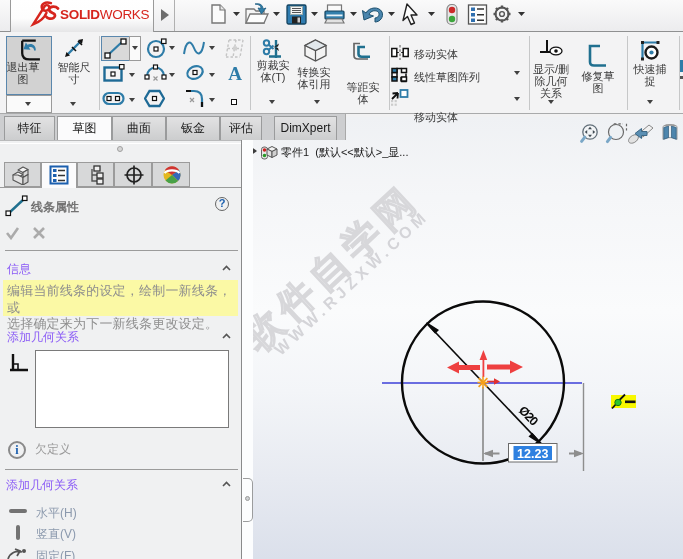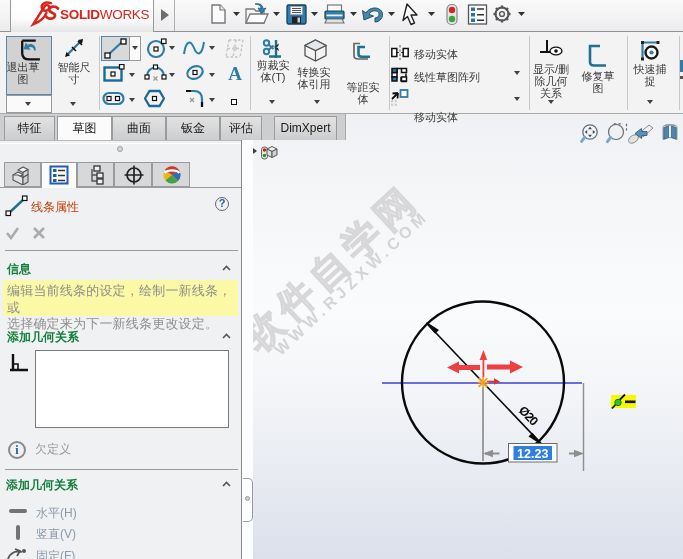--- a/index.html
+++ b/index.html
@@ -14,21 +14,21 @@
 #tabbar{left:0;top:114px;width:346px;height:26px;background:#cdced0;border-right:1px solid #a9a9a9;box-sizing:border-box}
 .rtab{position:absolute;top:2px;height:24px;line-height:23px;text-align:center;font-size:12px;color:#1a1a1a;
   background:linear-gradient(to bottom,#e2e2e3,#cccdce);border:1px solid #9a9b9c;border-bottom:none;box-sizing:border-box}
 .rtab.act{background:#fbfbfc;height:24px;z-index:3}
 #panel{left:0;top:140px;width:241px;height:419px;background:#f0f1f2;border-top:1px solid #b9babb;box-sizing:border-box}
 #strip{left:241px;top:140px;width:12px;height:419px;background:#fcfdfe;border-left:1px solid #898a8b;box-sizing:border-box}
 .sep{position:absolute;top:4px;width:1px;height:74px;background:#c6c7c8}
 .cnlabel{position:absolute;font-size:11px;color:#3b3b3b;text-align:center;line-height:12px;white-space:pre-line}
 .drop{position:absolute;width:0;height:0;border-left:3.5px solid transparent;border-right:3.5px solid transparent;border-top:4px solid #404040}
 .hlabel{position:absolute;font-size:11px;color:#3b3b3b;white-space:nowrap}
-.sechead{position:absolute;font-size:12px;font-weight:bold;color:#15803d}
+.sechead{position:absolute;font-size:12px;font-weight:normal;color:#8b5cf6}
 .chev{position:absolute;width:9px;height:9px}
 .addrel{position:absolute;font-size:12px;color:#8b99ad}
 </style></head>
 <body>
 
 <div class="abs" id="canvas">
 
   <div class="abs" style="left:-4px;top:213px;width:260px;height:70px;transform:rotate(-43deg);transform-origin:0 0;">
      <div style="font-size:38px;line-height:38px;letter-spacing:6.5px;color:rgba(255,255,255,0);-webkit-text-stroke:1.35px #d7d7da;font-weight:bold;white-space:nowrap">软件自学网</div>
      <div style="font-size:16px;font-weight:bold;color:#d4d4d8;letter-spacing:4.5px;margin-top:-3px;margin-left:14px;white-space:nowrap">WWW.RJZXW.COM</div>
@@ -77,20 +77,21 @@
   <svg class="abs" style="left:19px;top:26px" width="18" height="18" viewBox="0 0 18 18">
     <rect x="1.5" y="4" width="6" height="12" rx="2.5" fill="#e8e8e8" stroke="#666"></rect>
     <circle cx="4.5" cy="7" r="1.8" fill="#cc2222"></circle>
     <circle cx="4.5" cy="12.5" r="1.8" fill="#2a9a2a"></circle>
     <g stroke="#555" fill="#f2f2f2">
       <path d="M7,6 l5,-2.5 5,2.5 -5,2.5 z"></path>
       <path d="M7,6 v6 l5,2.5 v-6 z" fill="#e0e0e0"></path>
       <path d="M17,6 v6 l-5,2.5 v-6 z" fill="#d0d0d0"></path>
     </g>
   </svg>
+  <div class="abs" style="left:40px;top:28px;font-size:11px;color:#1a1a1a;white-space:nowrap">零件1&nbsp; (默认&lt;&lt;默认&gt;_显...</div>
 
   <svg class="abs" style="left:338px;top:6px" width="104" height="22" viewBox="0 0 104 22">
     <g>
       <circle cx="11" cy="9" r="7.2" fill="#f2f4f6" stroke="#63707a" stroke-width="1.3"></circle>
       <path d="M11,3.8 l2,2.4 h-4 z M11,14.2 l2,-2.4 h-4 z M5.8,9 l2.4,-2 v4 z M16.2,9 l-2.4,-2 v4 z" fill="#3f4a52"></path>
       <path d="M5.8,14.2 L2.6,18.4" stroke="#7aa7c7" stroke-width="3" stroke-linecap="round"></path>
     </g>
     <g transform="translate(4,0)">
       <path d="M31,0.8 h9 M43.5,0.8 v7 M31,0.8 v4.5" stroke="#666" stroke-width="1.2" stroke-dasharray="2.4,2" fill="none"></path>
       <circle cx="33" cy="9" r="7.5" fill="#eef1f4" stroke="#6a6a6a" stroke-width="1.2"></circle>
@@ -469,21 +470,21 @@
       <path d="M10,10 L16,16 A8.5,8.5 0 0 1 3.5,15.5 z" fill="#48a148"></path>
       <path d="M2.5,8 c3,-3.5 12,-3.5 15,0" stroke="#fff" stroke-width="2.2" fill="none"></path>
     </svg>
   </div>
 
   <svg class="abs" style="left:5px;top:54px" width="24" height="22" viewBox="0 0 24 22">
     <line x1="4" y1="18" x2="19" y2="4" stroke="#20708f" stroke-width="2.4"></line>
     <rect x="1" y="16" width="4.5" height="4.5" fill="#fff" stroke="#111" stroke-width="1.2"></rect>
     <rect x="17.5" y="1" width="4.5" height="4.5" fill="#fff" stroke="#111" stroke-width="1.2"></rect>
   </svg>
-  <div class="abs" style="left:31px;top:58px;font-size:12px;font-weight:normal;color:#c2410c">线条属性</div>
+  <div class="abs" style="left:31px;top:58px;font-size:12px;font-weight:bold;color:#737373">线条属性</div>
   <div class="abs" style="left:215px;top:56px;width:14px;height:14px;border:1.5px solid #666;border-radius:50%;box-sizing:border-box;text-align:center;font-size:11px;line-height:11px;color:#1b5fae;font-weight:bold">?</div>
 
   <svg class="abs" style="left:6px;top:85px" width="45" height="14" viewBox="0 0 45 14">
     <path d="M1,7 l4,5 7,-10" fill="none" stroke="#ababab" stroke-width="2.6"></path>
     <path d="M28,2 l10,10 M38,2 l-10,10" stroke="#ababab" stroke-width="2.6"></path>
   </svg>
   <div class="abs" style="left:5px;top:109px;width:233px;height:1px;background:#9b9b9b"></div>
 
   <div class="sechead" style="left:7px;top:120px">信息</div>
   <svg class="chev" style="left:222px;top:123px" viewBox="0 0 9 9">

